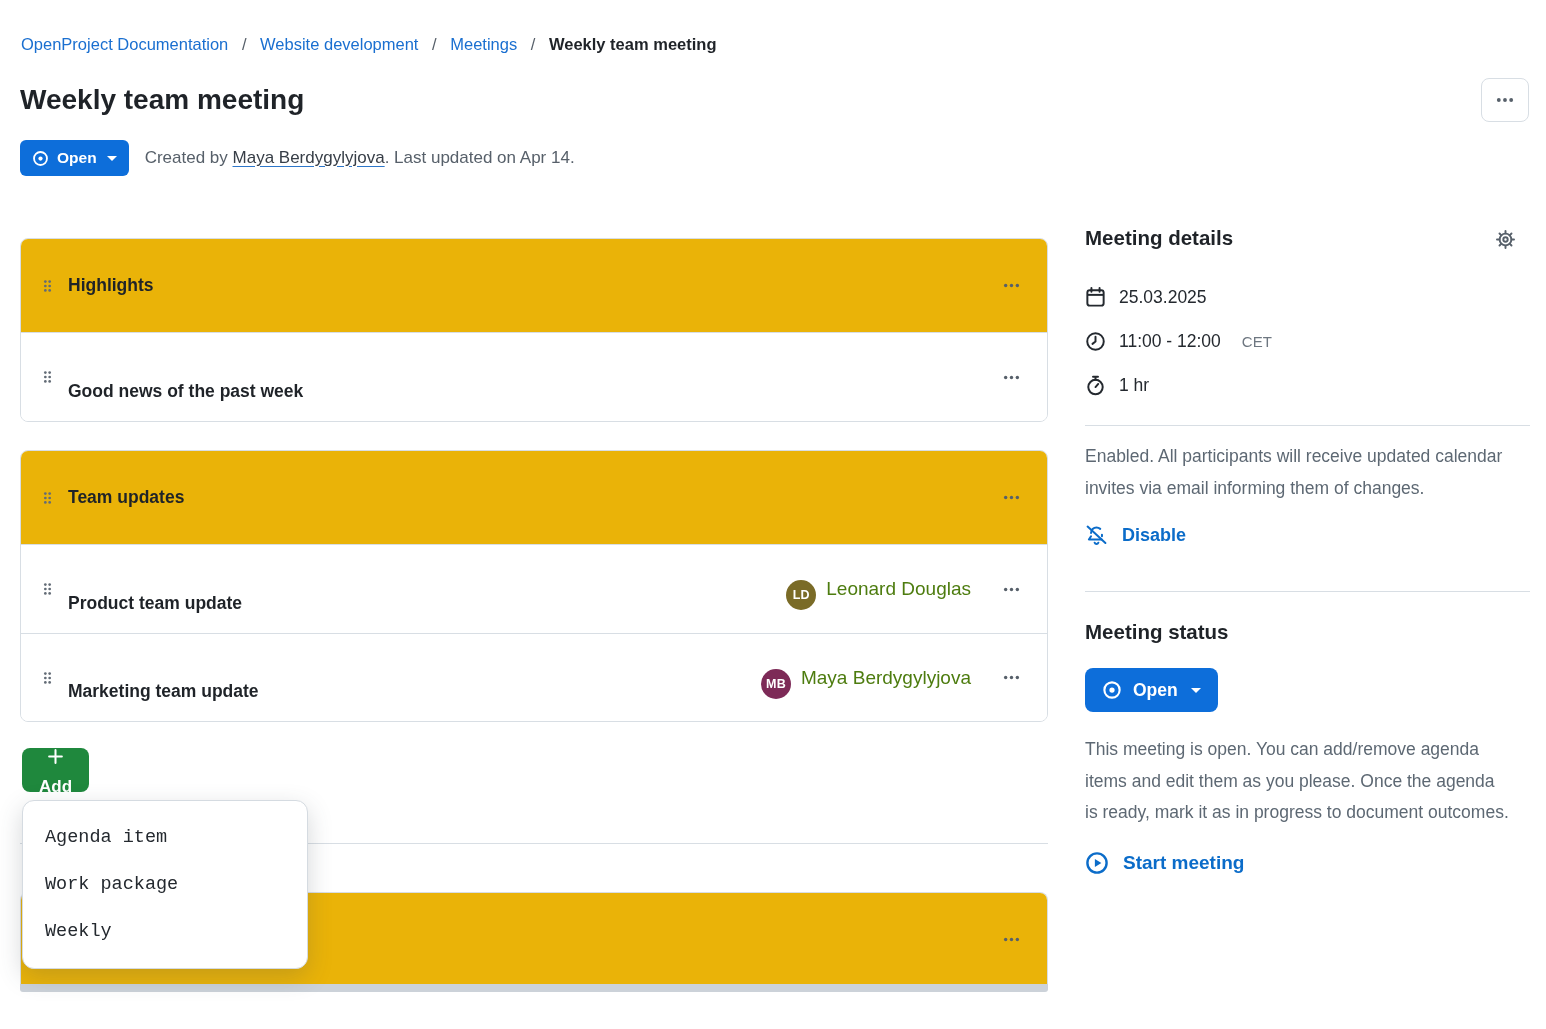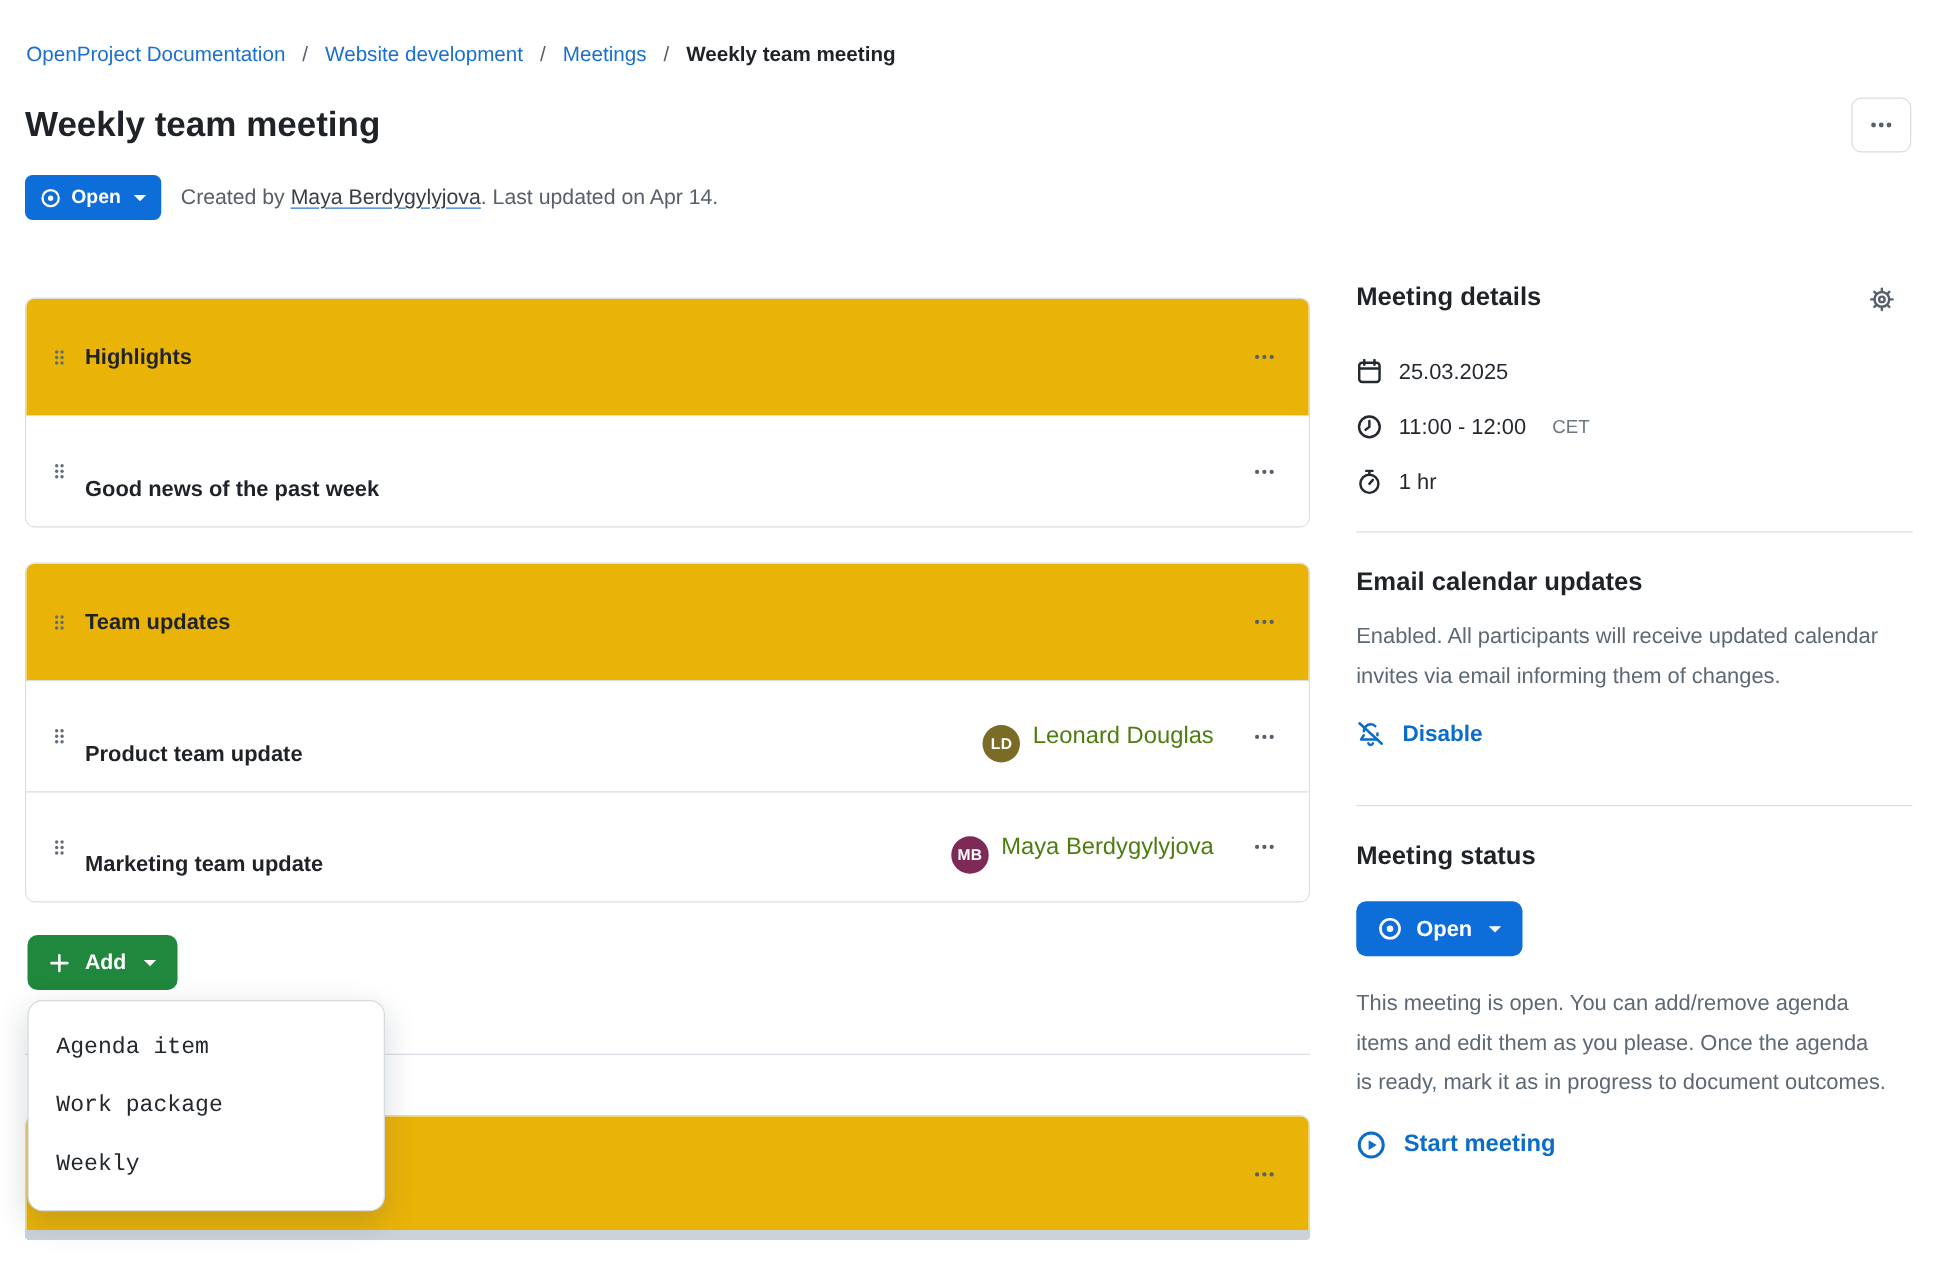--- a/index.html
+++ b/index.html
@@ -51,21 +51,21 @@
   #card-team { top:450px; }
   #card-bottom { top:892px; height:92px; border-radius:8px 8px 0 0; border-bottom:none; }
   #card-bottom .card-header { border-bottom:none; height:92px; }
   .bottom-strip { position:absolute; left:20px; top:984px; width:1028px; height:8px;
                   background:#ccd2d9; border-radius:0 0 3px 3px; }
   .main-divider { position:absolute; left:20px; top:843px; width:1028px; height:1px; background:#d8dee4; }
 
   
   .add-btn { position:absolute; left:22px; top:748px; height:44px; display:inline-flex; align-items:center;
              gap:12px; padding:0 17px; background:#1f883d; border:none; border-radius:8px; color:#fff;
-             font-size:17px; font-weight:600; cursor:pointer; font-family:inherit; }
+             font-size:17px; font-weight:600; cursor:pointer; font-family:inherit;flex-direction:column; }
   .add-menu { position:absolute; left:22px; top:800px; width:286px; background:#fff; border:1px solid #d5dbe1;
               border-radius:12px; box-shadow:0 8px 24px rgba(66,74,83,.22); padding:13px 0; z-index:20;font-family:Liberation Mono, monospace; }
   .add-menu .menu-item { height:47px; display:flex; align-items:center; padding:0 22px;
                          font-size:18.5px; color:#24292f; cursor:pointer; }
 
   
   .sidebar { position:absolute; left:1085px; top:226px; width:445px; }
   .sidebar h3 { font-size:20.5px; font-weight:700; color:#1f2328; }
   .details-header { display:flex; align-items:flex-start; }
   .gear-btn { background:none; border:none; cursor:pointer; color:#57606a; margin-right:13px; margin-top:2px; }
@@ -318,21 +318,20 @@
             <path d="M6.1 1.3h3.8M8 1.5v2.2" stroke-linecap="round"></path>
           <path d="M8 9.2l2.1-2.4" stroke-linecap="round"></path>
         </svg>
       </span>
       <span>1 hr</span>
     </div>
   </div>
 
   <hr class="side-divider div-1">
 
-  <h3 class="side-section-title">Email calendar updates</h3>
   <p class="side-para">Enabled. All participants will receive updated calendar invites via email informing them of changes.</p>
   <div class="side-action">
     <span>
       <svg width="23" height="23" viewBox="0 0 16 16" stroke="#0b6cc9" fill="none" stroke-width="1.4" stroke-linecap="round" stroke-linejoin="round">
         <path d="M4.2 6.2c0-2.1 1.7-3.8 3.8-3.8 1 0 1.9.4 2.6 1M11.8 8.5v-1M4.2 8.5l-1.5 2.3h8.9"></path>
         <path d="M6.7 13a1.4 1.4 0 0 0 2.6 0"></path>
         <path d="M1.8 1.8l12.4 11.4"></path>
       </svg>
     </span>
     <span>Disable</span>

